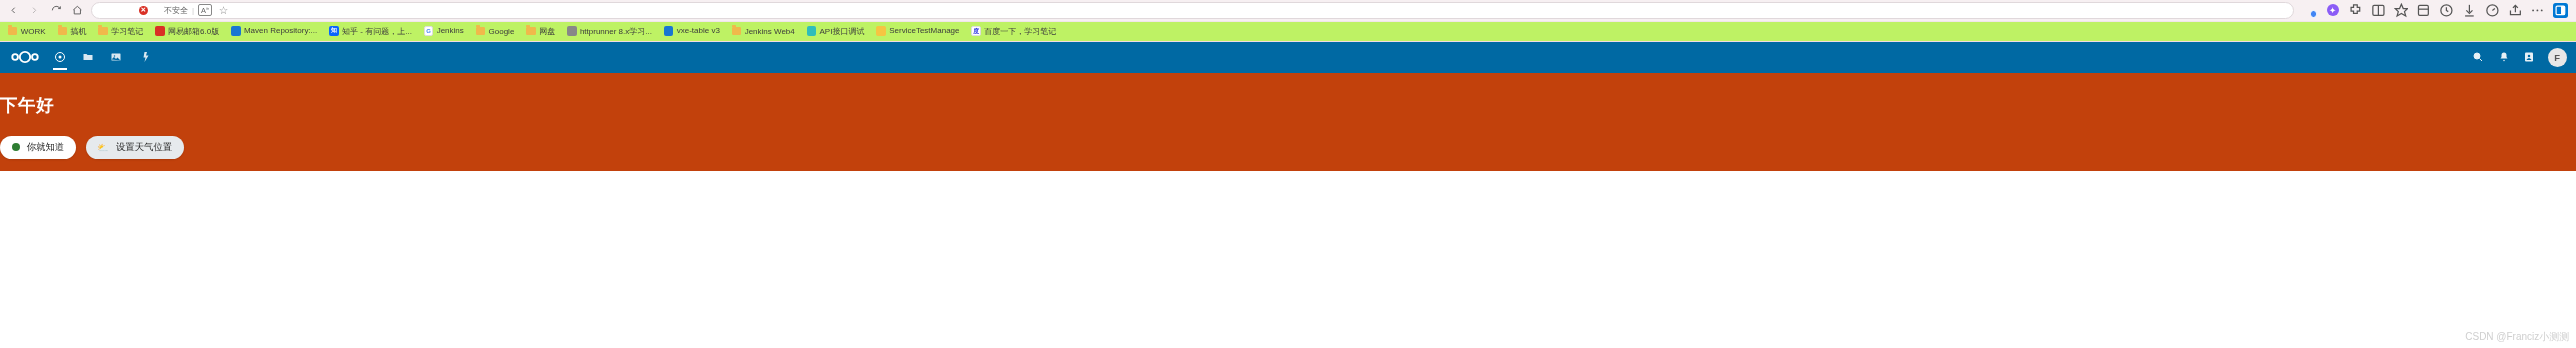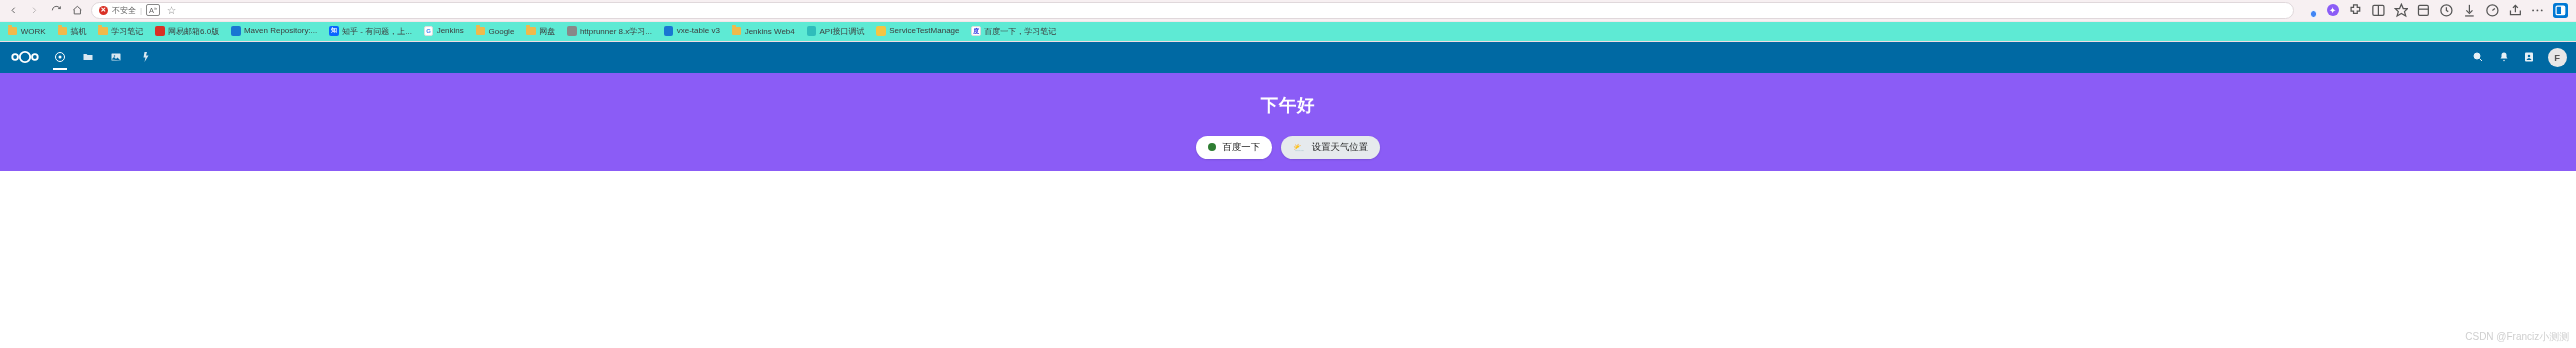--- a/index.html
+++ b/index.html
@@ -21,38 +21,38 @@
       flex: 1;
       height: 17.4px;
       background: #fff;
       border-radius: 8.7px;
       display: flex;
       align-items: center;
       padding: 0 6.7px;
       gap: 4px;
       border: 0.7px solid #e0d8db;
     }
-    .addr-warning { display:flex; align-items:center; gap:4px; color:#5f5f5f; font-size:8px;}
+    .addr-warning { display:flex; align-items:center; gap:16px; color:#5f5f5f; font-size:8px;margin-left:40px;}
     .warn-icon { width:9.4px; height:9.4px; border-radius:50%; background:#d93025; display:flex; align-items:center; justify-content:center; color:#fff; font-size:6.7px; font-weight:bold;}
     .addr-sep { color:#ccc; }
     .addr-text { flex:1; font-size:8px; color:#555; display:flex; align-items:center;}
     .url-sel { background:#0a56c2; color:#fff; padding:0.7px 1.3px;}
     .addr-right { display:flex; align-items:center; gap:6.7px; color:#666; }
     .addr-right .rd { font-size:7.4px; border:0.7px solid #888; border-radius:2px; padding:0 2px; color:#666;}
     .toolbar-right { display:flex; align-items:center; gap:8px; padding:0 2.7px;}
     .tb-icon { width:14.8px; height:14.8px; display:flex; align-items:center; justify-content:center; color:#555; cursor:pointer;}
     .sq-icon { width:12px; height:12px; border-radius:2.7px; display:flex; align-items:center; justify-content:center; font-size:7.4px; font-weight:bold; }
     .sq-chrome { background: conic-gradient(#ea4335 0 120deg,#34a853 120deg 240deg,#fbbc05 240deg 360deg); border-radius:50%; position:relative;}
     .sq-chrome::after{content:"";width:5.4px;height:5.4px;border-radius:50%;background:#4285f4;border:1.3px solid #fff; position:absolute;}
     .sq-purple { background:#8b5cf6; color:#fff; border-radius:50%;}
 
     
     .bookmarks {
       height: 20px;
-      background: #5eead4;
+      background: #bef264;
       display: flex;
       align-items: center;
       padding: 0 8px;
       gap: 12px;
       border-bottom: 0.7px solid #f0dce2;
       overflow: hidden;
     }
     .bm { display:flex; align-items:center; gap:3.4px; color:#3c3c3c; font-size:8px; cursor:pointer; white-space:nowrap;}
     .folder-icon { width:9.4px; height:8px; background:#f0b94b; border-radius:1.3px; position:relative; }
     .folder-icon::before{content:"";position:absolute;top:-2px;left:0;width:4px;height:2px;background:#f0b94b;border-radius:0.7px 0.7px 0 0;}
@@ -84,25 +84,24 @@
     .app-nav .nav-item.active { opacity:1; position:relative;}
     .app-nav .nav-item.active::after { content:""; position:absolute; bottom:-4.7px; left:1.3px; right:1.3px; height:1.3px; background:#fff;}
     .header-spacer { flex:1;}
     .header-right { display:flex; align-items:center; gap:12px;}
     .header-right .h-icon { width:13.4px; height:13.4px; cursor:pointer; opacity:0.9; display:flex; align-items:center; justify-content:center;}
     .header-right .h-icon svg { width:12px; height:12px; fill:#fff;}
     .avatar { width:19px; height:19px; border-radius:50%; background:#e7e7e7; color:#555; font-size:9.4px; font-weight:600; display:flex; align-items:center; justify-content:center; cursor:pointer;}
 
     
     .dash {
-      background: #8b5cf6;
+      background: #c2410c;
       min-height: 98px;
       display:flex;
       flex-direction:column;
-      align-items:center;
       padding: 20px 0 2px;
       gap: 19px;
       color:#fff;
     }
     .greeting { font-size:17.4px; font-weight:700; letter-spacing:0.7px;}
     .pill-row { display:flex; gap:9.4px;}
     .pill {
       display:flex; align-items:center; gap:6.7px;
       background:#fff; color:#222;
       border-radius: 13.4px; padding: 5.4px 12px;
@@ -351,21 +350,21 @@
       <span>F</span>
     </div>
   </div>
 </div>
 
 <div class="dash">
   <div class="greeting">下午好</div>
   <div class="pill-row">
     <div class="pill">
       <span class="status-dot"></span>
-      <span>百度一下</span>
+      <span>你就知道</span>
     </div>
     <div class="pill secondary">
       <span class="weather-emoji">⛅</span>
       <span>设置天气位置</span>
     </div>
   </div>
 </div>
 
 <div class="watermark">CSDN @Franciz小测测</div>
 

